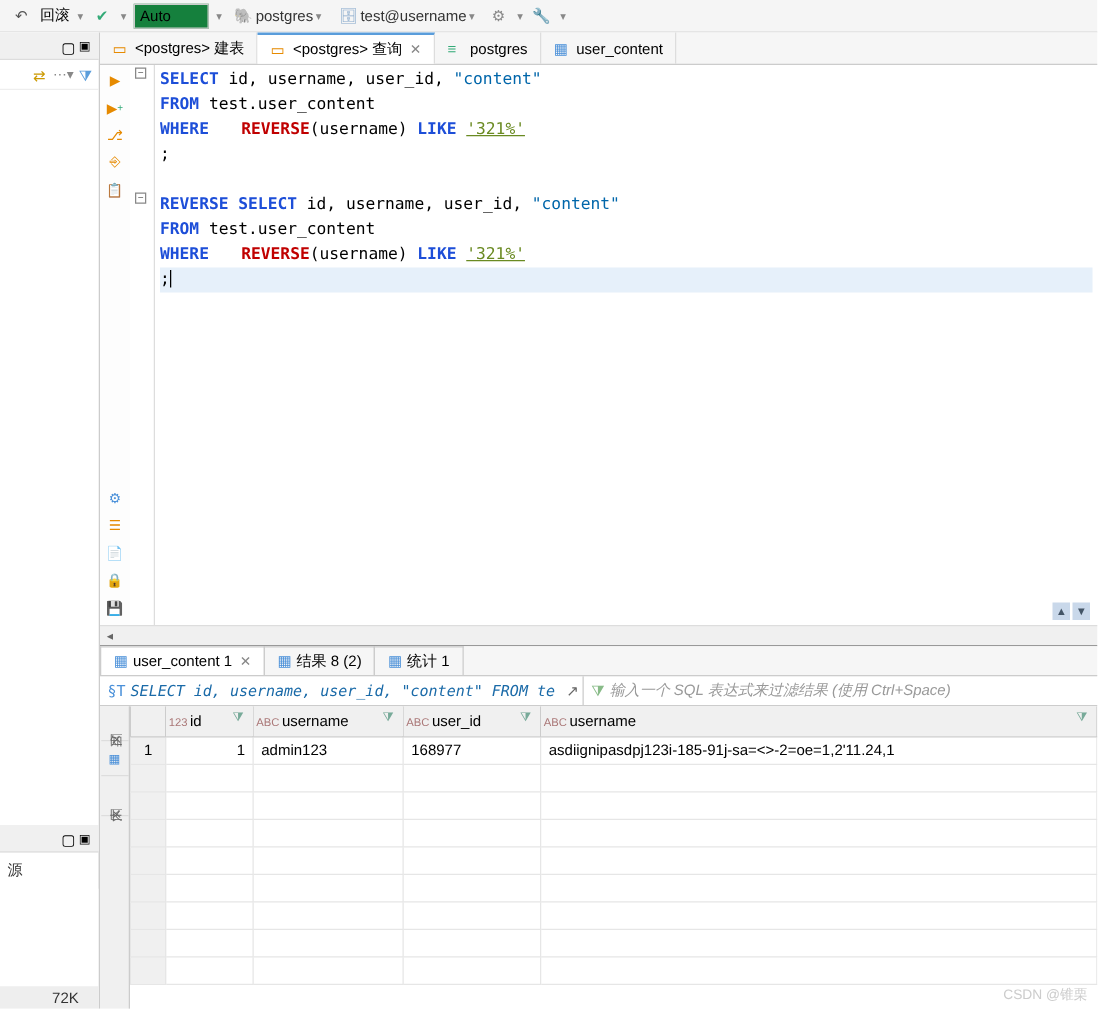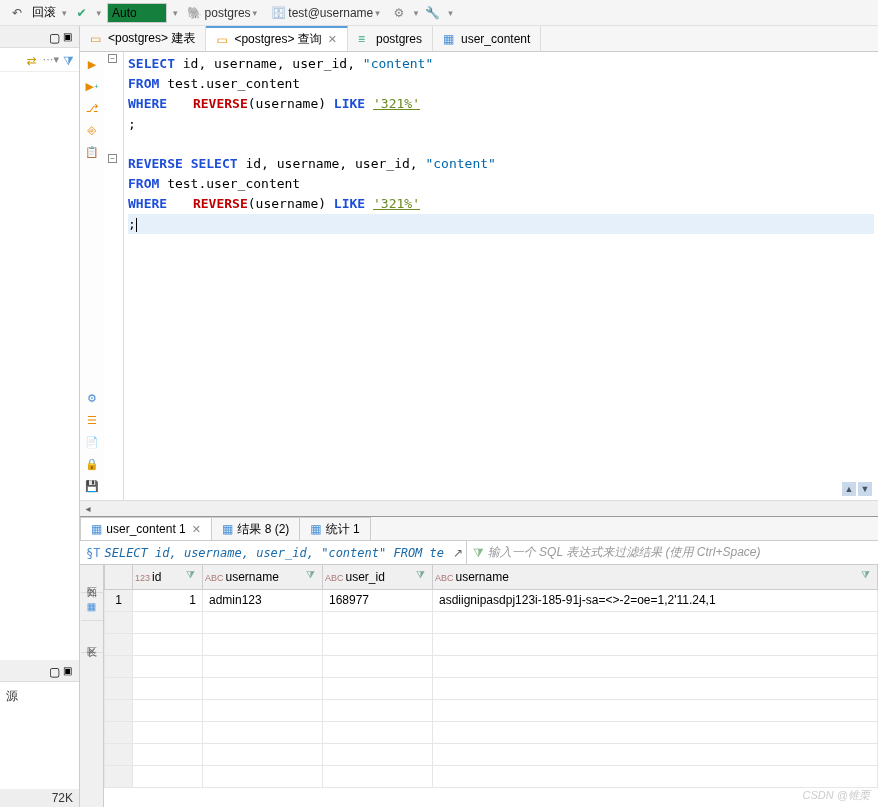--- a/index.html
+++ b/index.html
@@ -12,21 +12,21 @@
 .tb-combo { height: 20px; min-width: 60px; border: 1px solid #ccc; background: #15803d; padding: 0 4px; display: inline-flex; align-items: center; }
 .tb-drop { display: inline-flex; align-items: center; gap: 2px; padding: 0 4px; color: #333; }
 .arrow { font-size: 9px; color: #888; }
 
 
 .left-col { width: 80px; border-right: 1px solid #ccc; display: flex; flex-direction: column; background: #fff; }
 .left-header { height: 22px; display: flex; justify-content: flex-end; align-items: center; gap: 2px; border-bottom: 1px solid #ddd; background: #f0f0f0; padding: 0 4px; }
 .mini-icon { width: 12px; height: 12px; display: inline-block; }
 .left-toolbar { height: 24px; display: flex; align-items: center; justify-content: flex-end; gap: 4px; padding: 0 4px; border-bottom: 1px solid #eee; }
 .left-body { flex: 1; }
-.left-stat { text-align: right; padding: 2px 6px; color: #333; background: #eee; margin-top: 180px; }
+.left-stat { text-align: right; padding: 2px 16px; color: #333; background: #eee; margin-top: 180px; }
 
 
 .bottom-left-panel { position: absolute; left: 0; top: 660px; width: 80px; border-right: 1px solid #ccc; }
 .bl-header { height: 22px; display: flex; justify-content: flex-end; align-items: center; gap: 2px; border-bottom: 1px solid #ddd; background: #f0f0f0; padding: 0 4px; }
 .bl-label { padding: 6px; color: #333; }
 
 
 .main-area { position: absolute; left: 80px; top: 26px; right: 0; bottom: 0; display: flex; flex-direction: column; }
 
 
@@ -70,21 +70,21 @@
 .grid-main { flex: 1; overflow: hidden; }
 
 .grid-table { width: 100%; border-collapse: collapse; }
 .grid-table th { background: #f0f0f0; border: 1px solid #ccc; border-top: none; padding: 3px 2px; text-align: left; font-weight: normal; position: relative; height: 24px; }
 .grid-table th .col-type { color: #a77; font-size: 9px; margin-right: 2px; }
 .grid-table th .filter-icon { position: absolute; right: 2px; top: 4px; width: 14px; height: 14px; color: #7a9; font-size: 10px; }
 .grid-table td { border: 1px solid #e6e6e6; padding: 3px 6px; height: 22px; }
 .grid-table .rownum { background: #f0f0f0; text-align: center; width: 28px; }
 .grid-table .empty td { height: 22px; }
 
-.watermark { position: absolute; right: 8px; bottom: 4px; color: #ccc; font-size: 11px; font-style: italic; }
+.watermark { position: absolute; right: 8px; bottom: 4px; color: #ccc; font-size: 11px; }
 
 
 .ico-play { color: #e68a00; }
 .ico-db { color: #3a7; }
 .ico-tbl { color: #4a90d9; }
 </style>
 </head>
 <body>
 
 <div class="window">

